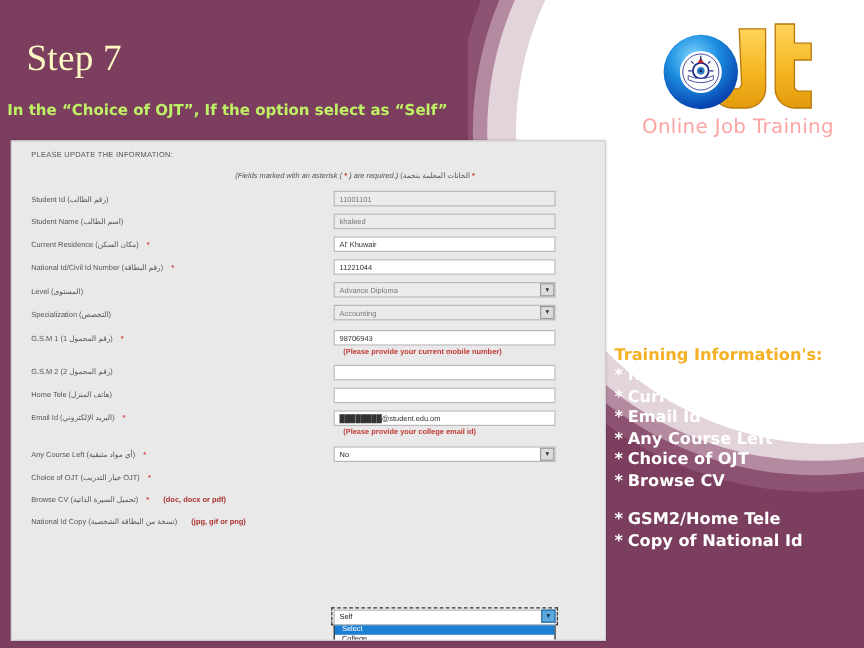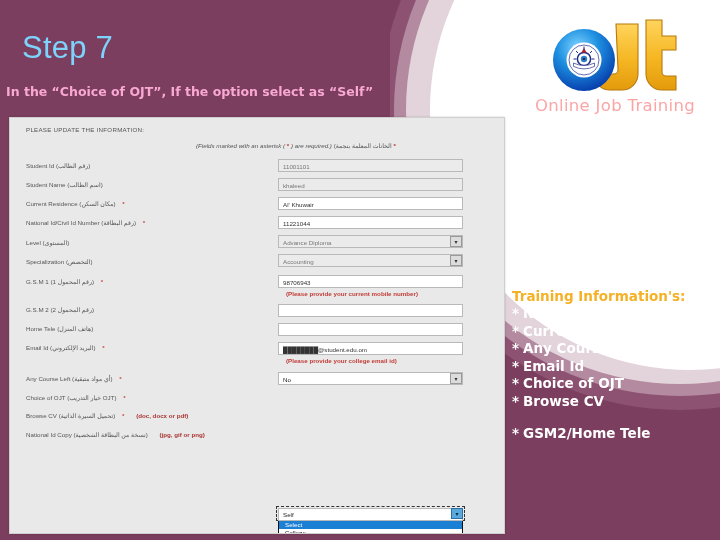--- a/index.html
+++ b/index.html
@@ -31,26 +31,26 @@
     background:#e3d3db;
   }
   .bottom-fade{
     position:absolute;left:0;right:0;bottom:0;height:40px;
     background:#7b3e5e;
   }
   
   #header{position:absolute;left:0;top:0;width:460px;height:112px;}
   #step-title{
     position:absolute;left:22px;top:30px;
-    font-size:31px;color:#7dd3fc;letter-spacing:.2px;
-    font-family:Liberation Sans, sans-serif;
+    font-size:31px;color:#fef9c3;letter-spacing:.2px;
+    font-family:Liberation Serif, serif;
   }
   #subtitle{
     position:absolute;left:6px;top:84px;width:450px;
-    font-size:12.5px;color:#f9a8d4;font-weight:bold;
+    font-size:12.5px;color:#bef264;font-weight:bold;
     font-family:"DejaVu Sans", sans-serif;
   }
   
   #logo{position:absolute;left:520px;top:18px;width:190px;height:110px;}
   #logo-mark{position:absolute;left:22px;top:0px;width:150px;height:78px;}
   #logo-text{
     position:absolute;left:0;top:78px;width:190px;text-align:center;
     font-size:16.5px;color:#fca5a5;letter-spacing:.3px;
     font-family:"DejaVu Sans", sans-serif;
   }
@@ -192,26 +192,27 @@
       </g>
     </svg>
   </div>
   <div id="logo-text">Online Job Training</div>
 </div>
 
 <div id="info">
   <div class="info-head">Training Information's:</div>
   <div class="info-li"><span class="ast">*</span><span>National Id/Civil Id</span></div>
   <div class="info-li"><span class="ast">*</span><span>Current Residence</span></div>
+  <div class="info-li"><span class="ast">*</span><span>Email Id</span></div>
   <div class="info-li"><span class="ast">*</span><span>Any Course Left</span></div>
-  <div class="info-li"><span class="ast">*</span><span>Email Id</span></div>
   <div class="info-li"><span class="ast">*</span><span>Choice of OJT</span></div>
   <div class="info-li"><span class="ast">*</span><span>Browse CV</span></div>
   <div class="info-gap"></div>
   <div class="info-li"><span class="ast">*</span><span>GSM2/Home Tele</span></div>
+  <div class="info-li"><span class="ast">*</span><span>Copy of National Id</span></div>
 </div>
 
 <div id="shot" class="blur">
 
   <div id="shot-head">PLEASE UPDATE THE INFORMATION:</div>
 
   <div id="shot-req">
     <span>(Fields marked with an asterisk (</span>
     <span class="star">*</span>
     <span>) are required.)</span>

